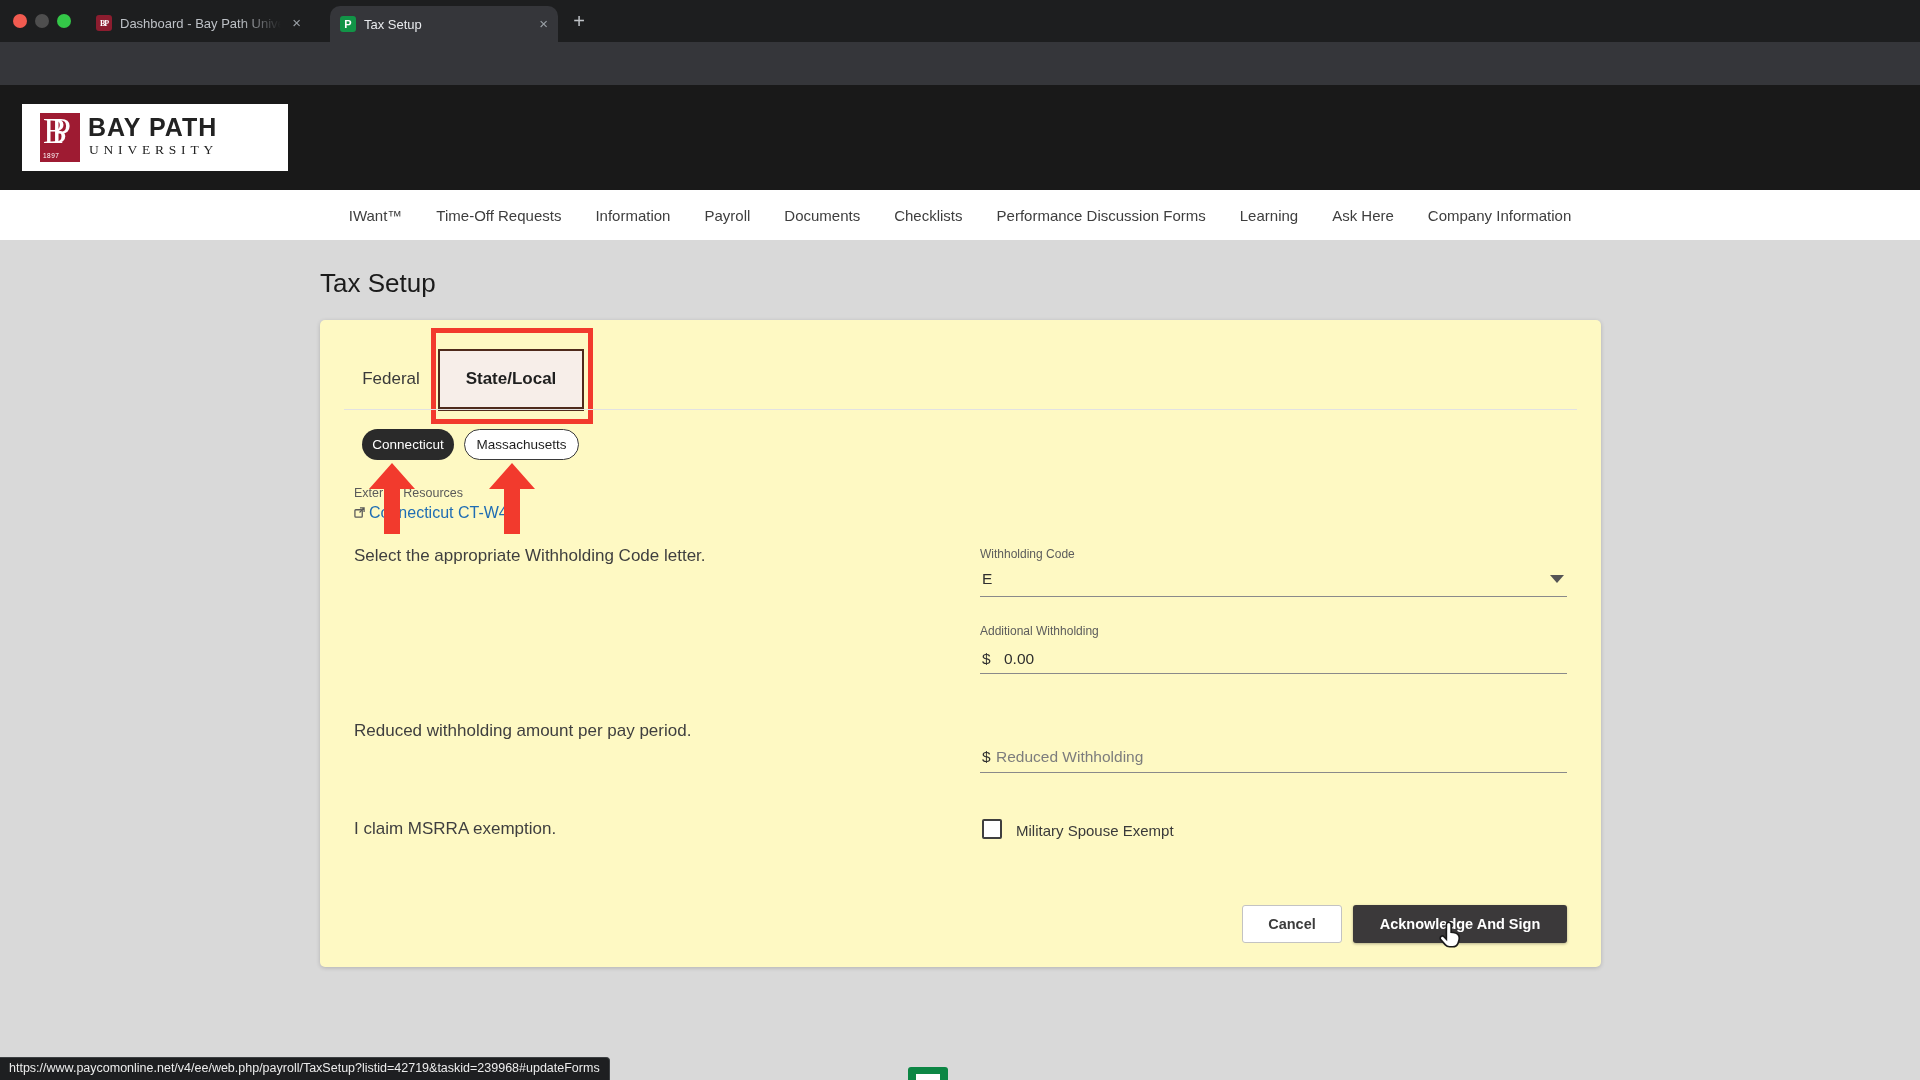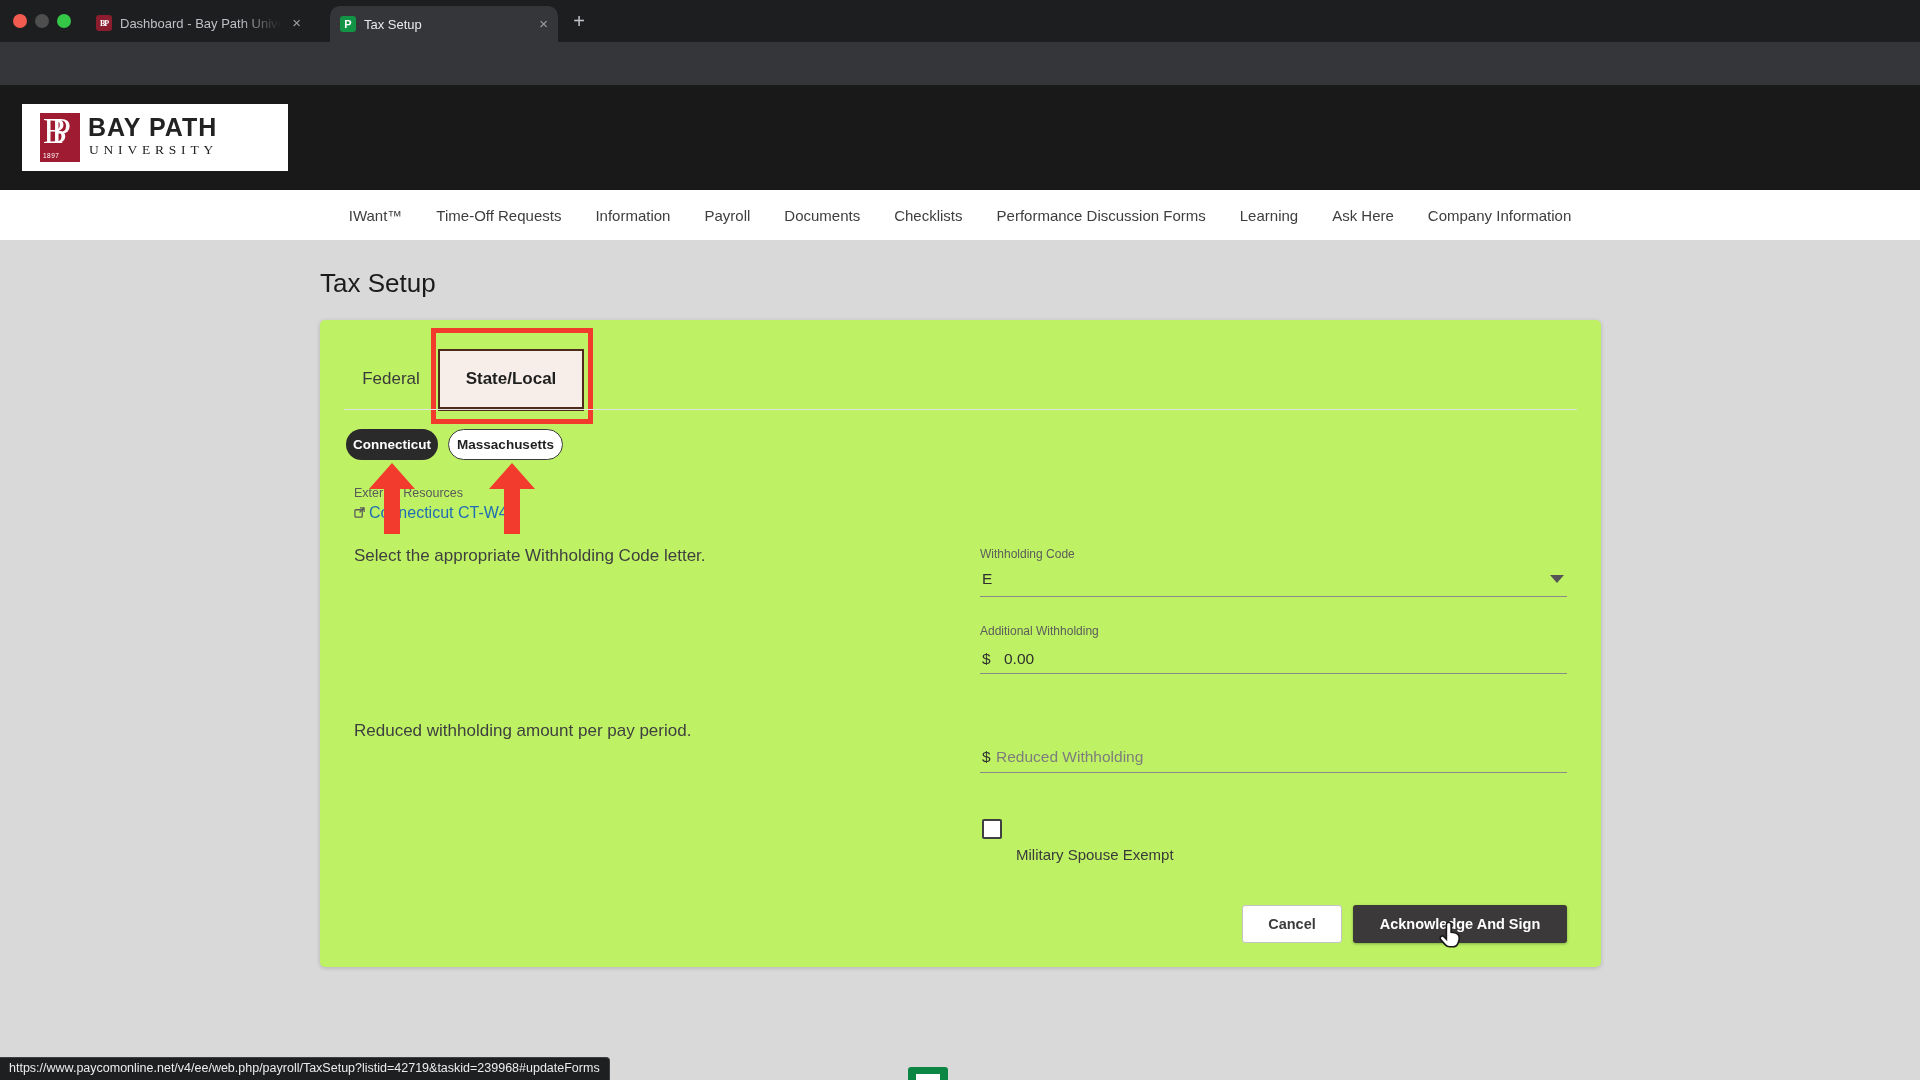--- a/index.html
+++ b/index.html
@@ -56,47 +56,47 @@
   .hicon { margin-right:34px; display:flex; }
   .logout { display:flex; align-items:center; gap:7px; font-size:13.5px; font-weight:bold; letter-spacing:.5px; }
 
   
   .mainnav { position:absolute; left:0; top:190px; width:1920px; height:50px; background:#fff;
              display:flex; justify-content:center; align-items:center; gap:34px; }
   .mainnav span { font-size:15px; color:#3e3e3e; white-space:nowrap; }
 
   
   .pagetitle { position:absolute; left:320px; top:268px; font-size:26px; font-weight:500; color:#1b1b1b; }
-  .card { position:absolute; left:320px; top:320px; width:1281px; height:647px; background:#bef264;
+  .card { position:absolute; left:320px; top:320px; width:1281px; height:647px; background:#fef9c3;
           border-radius:5px; box-shadow:0 1px 4px rgba(0,0,0,.18); }
   .tab-federal { position:absolute; left:24px; top:29px; width:94px; height:60px; display:flex;
                  align-items:center; justify-content:center; font-size:17px; color:#3a3a3a; }
   .tab-statelocal { position:absolute; left:118px; top:29px; width:146px; height:62px; background:#f7eee9;
                     border:2px solid #4f2a1b; border-bottom-width:4px; display:flex; align-items:center;
                     justify-content:center; font-weight:bold; font-size:17px; color:#1f1f1f; }
   .annobox { position:absolute; left:111px; top:8px; width:162px; height:96px; border:5px solid #f23a2d; }
   .carddivider { position:absolute; left:24px; top:89px; width:1233px; height:1px; background:#e2e2e2; }
   .pill { position:absolute; top:109px; height:31px; border-radius:16px; display:flex; align-items:center;
-          justify-content:center; font-size:13.5px; font-weight:bold; }
+          justify-content:center; font-size:13.5px; font-weight:normal;margin-left:16px; }
   .pill-ct { left:26px; width:92px; background:#2a2a2a; color:#fff; }
   .pill-ma { left:128px; width:115px; background:#fff; border:1.5px solid #3a3a3a; color:#1f1f1f; }
   .anno-arrow { position:absolute; top:143px; }
   .extres { position:absolute; left:34px; top:166px; font-size:12.5px; color:#5a5a5a; }
   .ctw4 { position:absolute; left:34px; top:184px; display:flex; align-items:flex-start; gap:4px; }
   .ctw4 .linktext { font-size:16px; color:#1f6db4; }
   .question { position:absolute; left:34px; width:560px; font-size:17px; color:#3f3f3f; }
   .field { position:absolute; left:660px; width:587px; }
   .flabel { font-size:12px; color:#5c5c5c; position:absolute; left:0; }
   .fvalue { font-size:15.5px; color:#2f2f2f; position:absolute; }
   .fph { color:#7d7d7d; }
   .funderline { position:absolute; left:0; width:587px; height:1px; background:#8a8a8a; }
   .caret { position:absolute; right:3px; width:0; height:0; border-left:7px solid transparent;
            border-right:7px solid transparent; border-top:8px solid #555; }
   .checkbox { position:absolute; left:662px; top:499px; width:20px; height:20px; border:2px solid #3f3f3f; border-radius:2px; background:#fff; }
-  .cblabel { position:absolute; left:696px; top:526px; font-size:15px; color:#3a3a3a; }
+  .cblabel { position:absolute; left:696px; top:502px; font-size:15px; color:#3a3a3a; }
   .btn { position:absolute; top:585px; height:38px; border-radius:3px; display:flex; align-items:center;
          justify-content:center; font-size:14.5px; font-weight:bold; }
   .btn-cancel { left:922px; width:100px; background:#fff; border:1px solid #c3c3c3; color:#3c3c3c; }
   .btn-ack { left:1033px; width:214px; background:#3b393a; color:#fff; box-shadow:0 1px 3px rgba(0,0,0,.3); }
   .cursor { position:absolute; left:1118px; top:601px; }
 
   
   .statusbar { position:absolute; left:0; top:1057px; height:23px; background:#1e1f21; border:1px solid #3d4043;
                border-left:none; border-bottom:none; border-radius:0 4px 0 0; padding:0 9px; color:#ececec;
                font-size:12.5px; line-height:21px; white-space:nowrap; }
@@ -277,20 +277,21 @@
       <span class="funderline" style="top:353px;"></span>
     </div>
 
     <div class="question" style="top:401px;">Reduced withholding amount per pay period.</div>
     <div class="field">
       <span class="fvalue" style="left:2px; top:428px;">$</span>
       <span class="fvalue fph" style="left:16px; top:428px;">Reduced Withholding</span>
       <span class="funderline" style="top:452px;"></span>
     </div>
 
+    <div class="question" style="top:499px;">I claim MSRRA exemption.</div>
     <div class="checkbox"></div>
     <div class="cblabel">Military Spouse Exempt</div>
 
     <div class="btn btn-cancel">Cancel</div>
     <div class="btn btn-ack">Acknowledge And Sign</div>
     <svg class="cursor" width="26" height="30" viewBox="0 0 20 24">
       <path d="M8.2 1 C9.3 1 10.1 1.9 10.1 3 L10.1 9 L11.8 9.2 C15 9.6 16.6 11 16.6 13.6 C16.6 14.7 16.2 16.5 15.6 17.9 C14.9 19.5 13.5 20.6 11.4 20.6 L8.8 20.6 C7.5 20.6 6.3 20 5.5 19.1 L1.8 14.9 C1.1 14.1 1.2 13 2 12.4 C2.7 11.8 3.8 11.9 4.4 12.6 L6.3 14.6 L6.3 3 C6.3 1.9 7.1 1 8.2 1 Z" fill="#fff" stroke="#1a1a1a" stroke-width="1.3"></path>
     </svg>
   </div>
 

